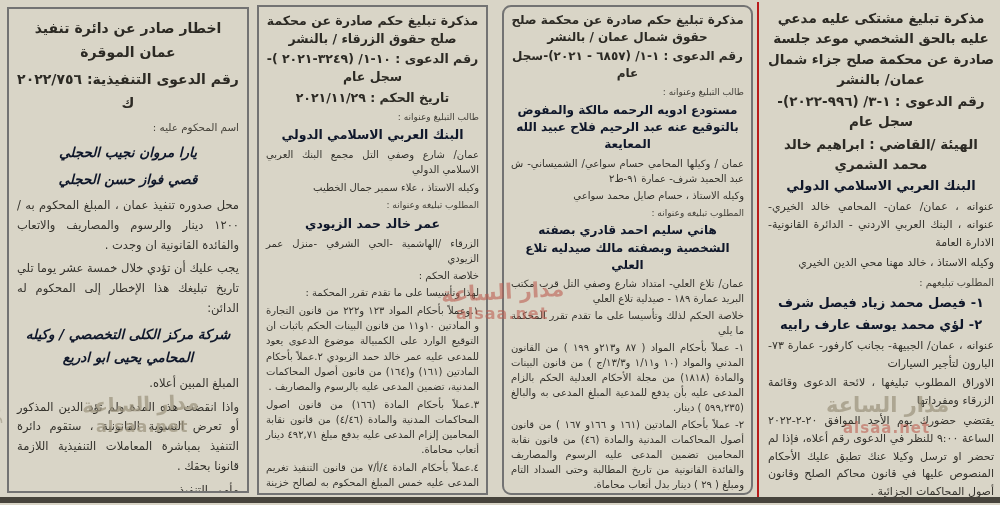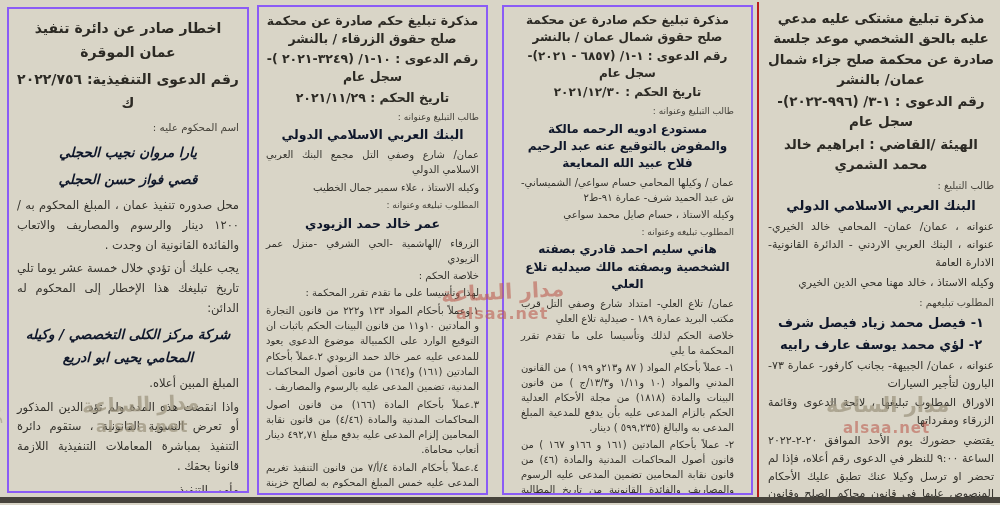--- a/index.html
+++ b/index.html
@@ -5,23 +5,23 @@
   html,body{margin:0;padding:0;}
   body{
     width:1000px;height:505px;overflow:hidden;
     background:#d9d5c7;
     font-family:"DejaVu Sans","Liberation Sans",sans-serif;
     color:#34322c;
     direction:rtl;
   }
   .page{position:relative;width:1000px;height:505px;}
   .col{position:absolute;box-sizing:border-box;top:5px;height:490px;overflow:hidden;background:#d9d5c7;}
-  .box{border:2px solid #8b5cf6;}
+  .box{border:2px solid #737373;}
   .c1{left:757px;width:241px;top:2px;height:496px;border-left:2px solid #b91c1c;padding:4px 4px 2px 9px;}
-  .c2{left:502px;width:251px;padding:3px 17px;}
+  .c2{left:502px;width:251px;padding:3px 7px;border-radius:9px;}
   .c3{left:257px;width:231px;padding:3px 7px;}
   .c4{left:7px;width:242px;top:7px;height:486px;padding:4px 8px;}
   .blk{margin:2px 0;}
   .t{font-weight:bold;text-align:center;color:#2c2a24;}
   .n{font-weight:bold;text-align:center;color:#0f172a;}
   .l{text-align:right;font-size:0.9em;color:#45423a;margin-top:4px;}
   .b{text-align:justify;text-align-last:right;}
   
   .c1{font-size:11px;line-height:1.62;}
   .c1 .t{font-size:13.5px;line-height:1.5;}
@@ -51,35 +51,33 @@
 </style>
 </head>
 <body>
 
 <div class="page">
 
   <div class="col c1">
       <div class="blk t">مذكرة تبليغ مشتكى عليه مدعي عليه بالحق الشخصي موعد جلسة صادرة عن محكمة صلح جزاء شمال عمان/ بالنشر</div>
       <div class="blk t">رقم الدعوى : ١-٣/ (٩٩٦-٢٠٢٢)- سجل عام</div>
       <div class="blk t">الهيئة /القاضي : ابراهيم خالد محمد الشمري</div>
-      <div class="blk l">طالب التبليغ :</div>
       <div class="blk n">البنك العربي الاسلامي الدولي</div>
       <div class="blk b">عنوانه ، عمان/ عمان- المحامي خالد الخيري- عنوانه ، البنك العربي الاردني - الدائرة القانونية- الادارة العامة</div>
       <div class="blk b">وكيله الاستاذ ، خالد مهنا محي الدين الخيري</div>
       <div class="blk l">المطلوب تبليغهم :</div>
       <div class="blk n">١- فيصل محمد زياد فيصل شرف</div>
       <div class="blk n">٢- لؤي محمد يوسف عارف رابيه</div>
       <div class="blk b">عنوانه ، عمان/ الجبيهة- بجانب كارفور- عمارة ٧٣- البارون لتأجير السيارات</div>
       <div class="blk b">الاوراق المطلوب تبليغها ، لائحة الدعوى وقائمة الزرقاء ومفرداتها</div>
       <div class="blk b">يقتضي حضورك يوم الأحد الموافق ٢٠-٢-٢٠٢٢ الساعة ٩:٠٠ للنظر في الدعوى رقم أعلاه، فإذا لم تحضر او ترسل وكيلا عنك تطبق عليك الأحكام المنصوص عليها في قانون محاكم الصلح وقانون أصول المحاكمات الجزائية .</div>
     </div>
   <div class="col box c2">
       <div class="blk t">مذكرة تبليغ حكم صادرة عن محكمة صلح حقوق شمال عمان / بالنشر</div>
       <div class="blk t">رقم الدعوى : ١-١/ (٦٨٥٧ - ٢٠٢١)-سجل عام</div>
-      <div class="blk t">تاريخ الحكم : ٢٠٢١/١٢/٣٠</div>
       <div class="blk l">طالب التبليغ وعنوانه :</div>
       <div class="blk n">مستودع ادويه الرحمه مالكة والمفوض بالتوقيع عنه عبد الرحيم فلاح عبيد الله المعايعة</div>
       <div class="blk b">عمان / وكيلها المحامي حسام سواعي/ الشميساني- ش عبد الحميد شرف- عمارة ٩١-ط٢</div>
       <div class="blk b">وكيله الاستاذ ، حسام صايل محمد سواعي</div>
       <div class="blk l">المطلوب تبليغه وعنوانه :</div>
       <div class="blk n">هاني سليم احمد قادري بصفته الشخصية وبصفته مالك صيدليه تلاع العلي</div>
       <div class="blk b">عمان/ تلاع العلي- امتداد شارع وصفي التل قرب مكتب البريد عمارة ١٨٩ - صيدلية تلاع العلي</div>
       <div class="blk b">خلاصة الحكم لذلك وتأسيسا على ما تقدم تقرر المحكمة ما يلي</div>
       <div class="blk b">١- عملاً بأحكام المواد ( ٨٧ و٢١٣و ١٩٩ ) من القانون المدني والمواد (١٠ و١/١١ و١٣/٣/ج ) من قانون البينات والمادة (١٨١٨) من مجلة الأحكام العدلية الحكم بالزام المدعى عليه بأن يدفع للمدعية المبلغ المدعى به والبالغ (٥٩٩,٢٣٥ ) دينار.</div>
       <div class="blk b">٢- عملاً بأحكام المادتين (١٦١ و ١٦٦و ١٦٧ ) من قانون أصول المحاكمات المدنية والمادة (٤٦) من قانون نقابة المحامين تضمين المدعى عليه الرسوم والمصاريف والفائدة القانونية من تاريخ المطالبة وحتى السداد التام ومبلغ ( ٢٩ ) دينار بدل أتعاب محاماة.</div>

